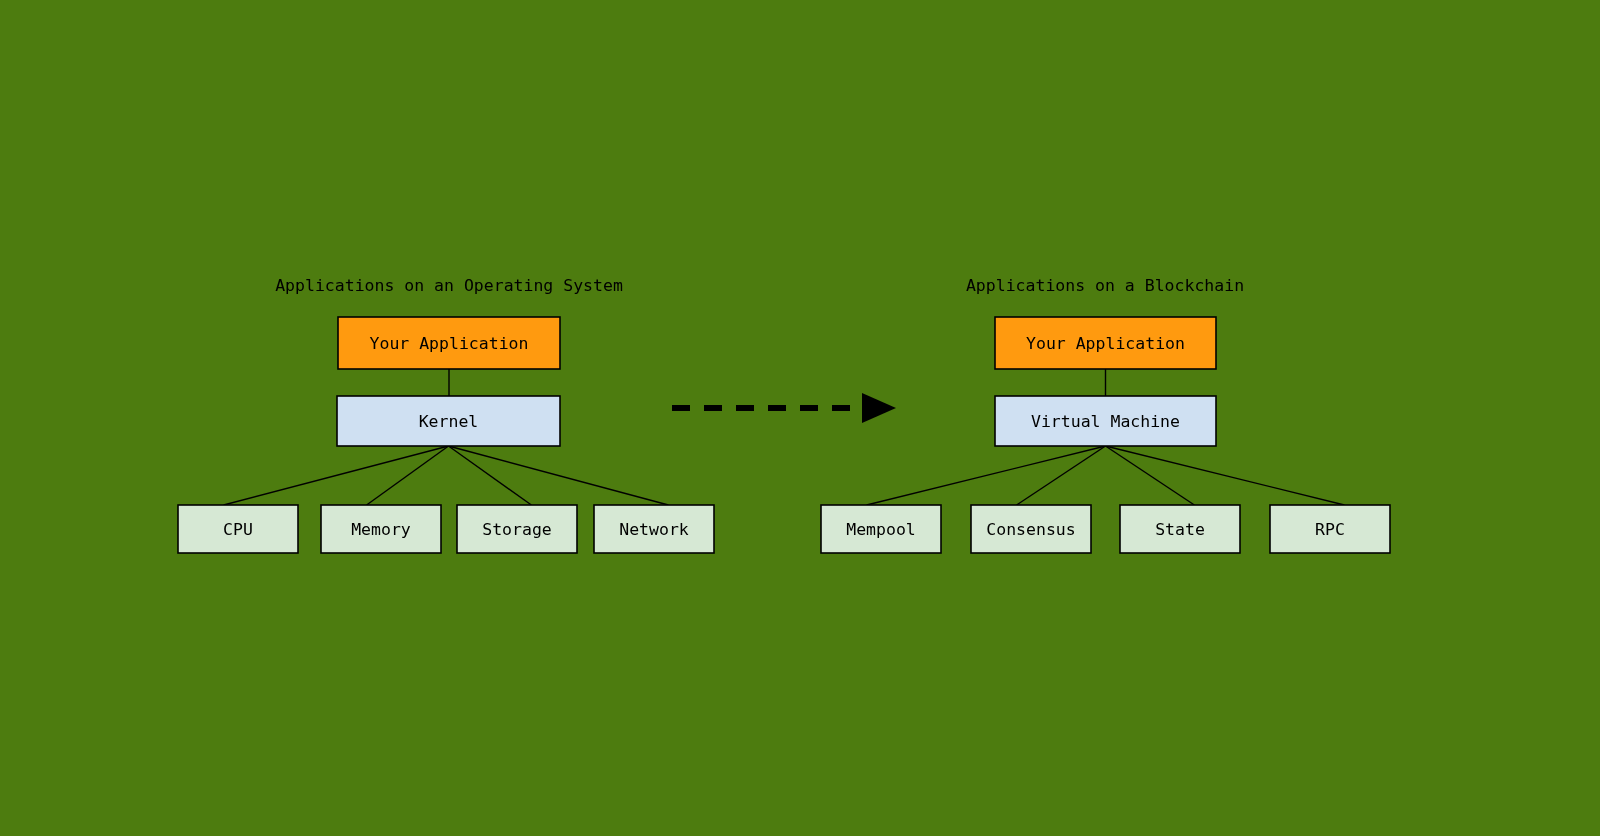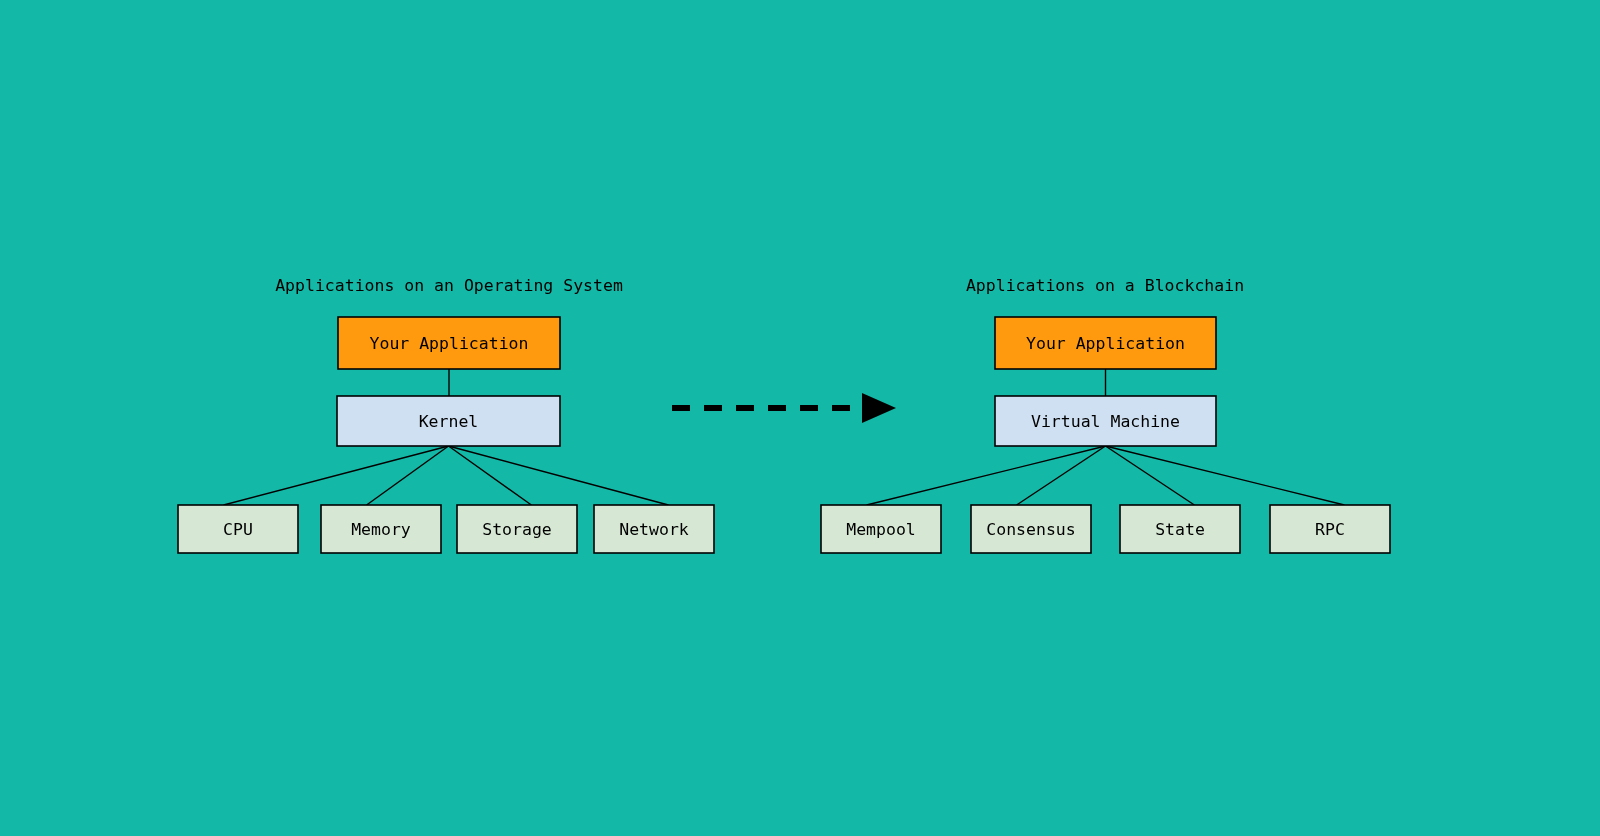--- a/index.html
+++ b/index.html
@@ -10,21 +10,21 @@
   body {
     width: 1600px;
     height: 836px;
     font-family: "DejaVu Sans Mono", "Liberation Mono", monospace;
     overflow: hidden;
   }
   #diagram-root {
     position: relative;
     width: 1600px;
     height: 836px;
-    background: #14b8a6;
+    background: #4d7c0f;
   }
   svg.canvas {
     position: absolute;
     left: 0;
     top: 0;
     width: 1600px;
     height: 836px;
     display: block;
   }
   .panel-title {

